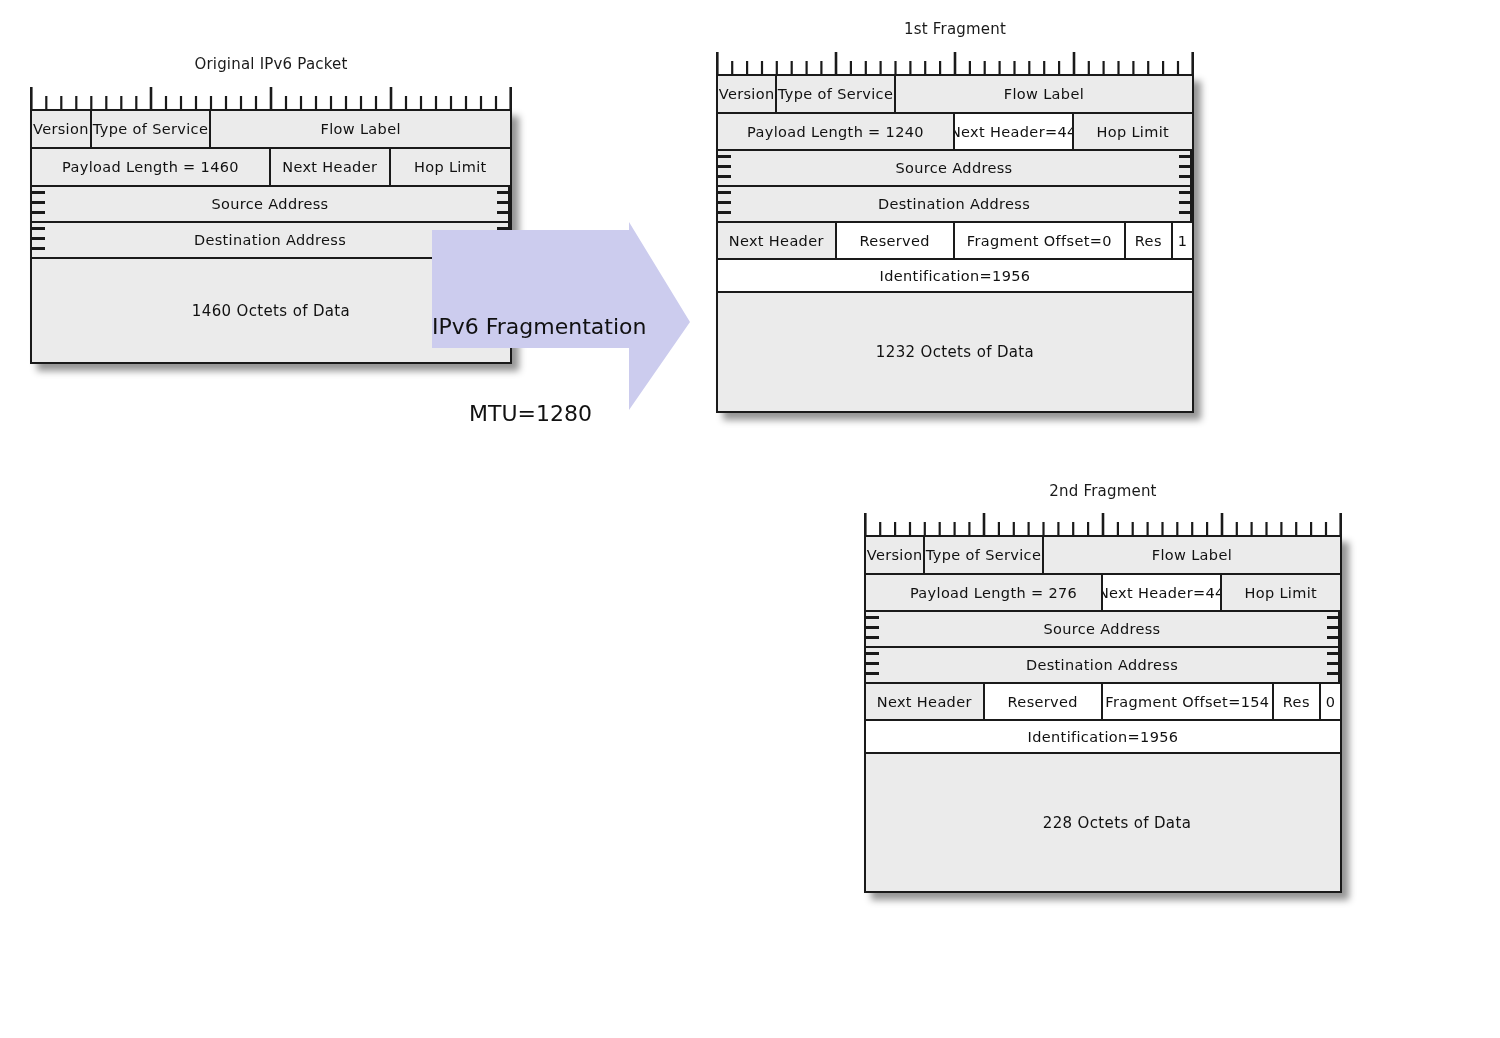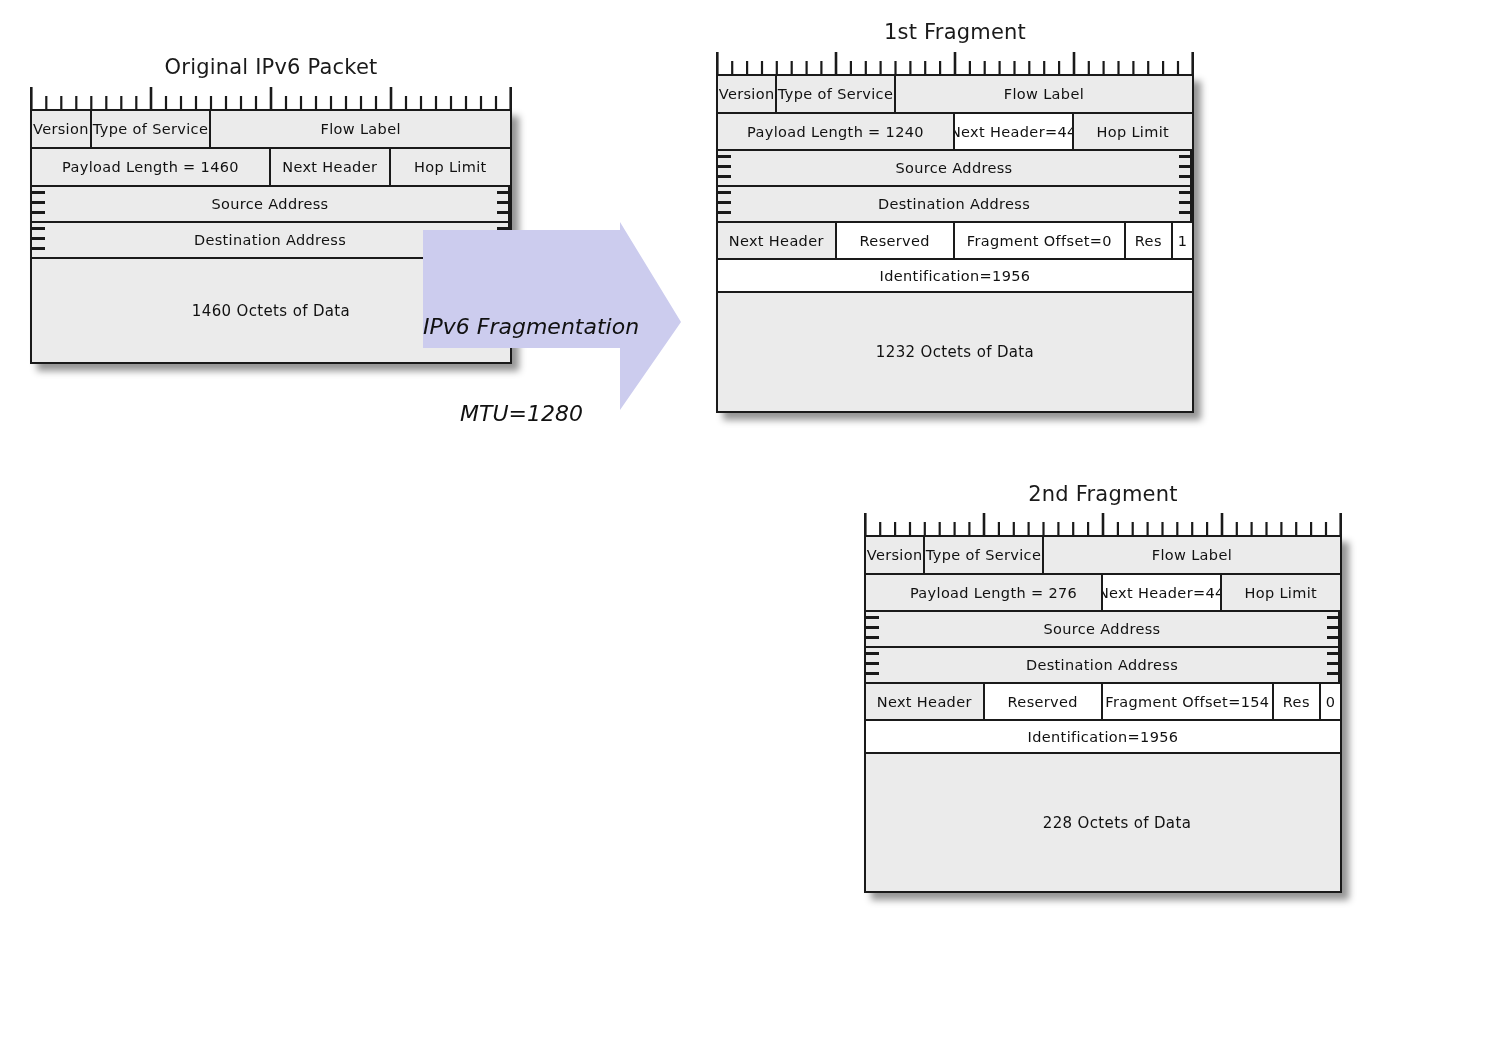--- a/index.html
+++ b/index.html
@@ -9,21 +9,21 @@
     font-family:"DejaVu Sans","Liberation Sans",sans-serif;
     overflow:hidden;
     position:relative;
   }
   .canvas{position:absolute;left:0;top:0;width:1500px;height:1038px;}
 
   
   .packet{position:absolute;}
   .pk-title{
     position:absolute;left:0;top:0;width:100%;
-    text-align:center;font-size:21px;color:#1a1a1a;
+    text-align:center;font-size:15px;color:#1a1a1a;
     letter-spacing:.2px;white-space:nowrap;
   }
   
   .ruler{position:absolute;left:0;}
   .ruler svg{display:block;}
 
   
   .pk-body{
     position:absolute;left:0;
     border:2px solid #1a1a1a;
@@ -157,21 +157,21 @@
             <i style="top:14px"></i>
             <i style="top:24px"></i>
           </span>
       </div>
       <div class="row" style="height:103px;">
         <div class="cell data" style="width:100%;">1460 Octets of Data</div>
       </div>
     </div>
   </div>
 
-  <div class="arrow-wrap" style="left:423px; top:222px; width:260px; height:190px;font-style:italic;">
+  <div class="arrow-wrap" style="left:432px; top:222px; width:260px; height:190px;">
     <svg width="260" height="190" viewBox="0 0 260 190">
       <path d="M0,8 L197,8 L197,0 L258,100 L197,188 L197,126 L0,126 Z" fill="#ccccee" stroke="none"></path>
     </svg>
     <div class="arrow-label" style="left:0; top:32px; width:197px;">
       <div>IPv6 Fragmentation</div>
       <div>MTU=1280</div>
     </div>
   </div>
 
   <div class="packet" style="left:716px; top:20px; width:478px;">

